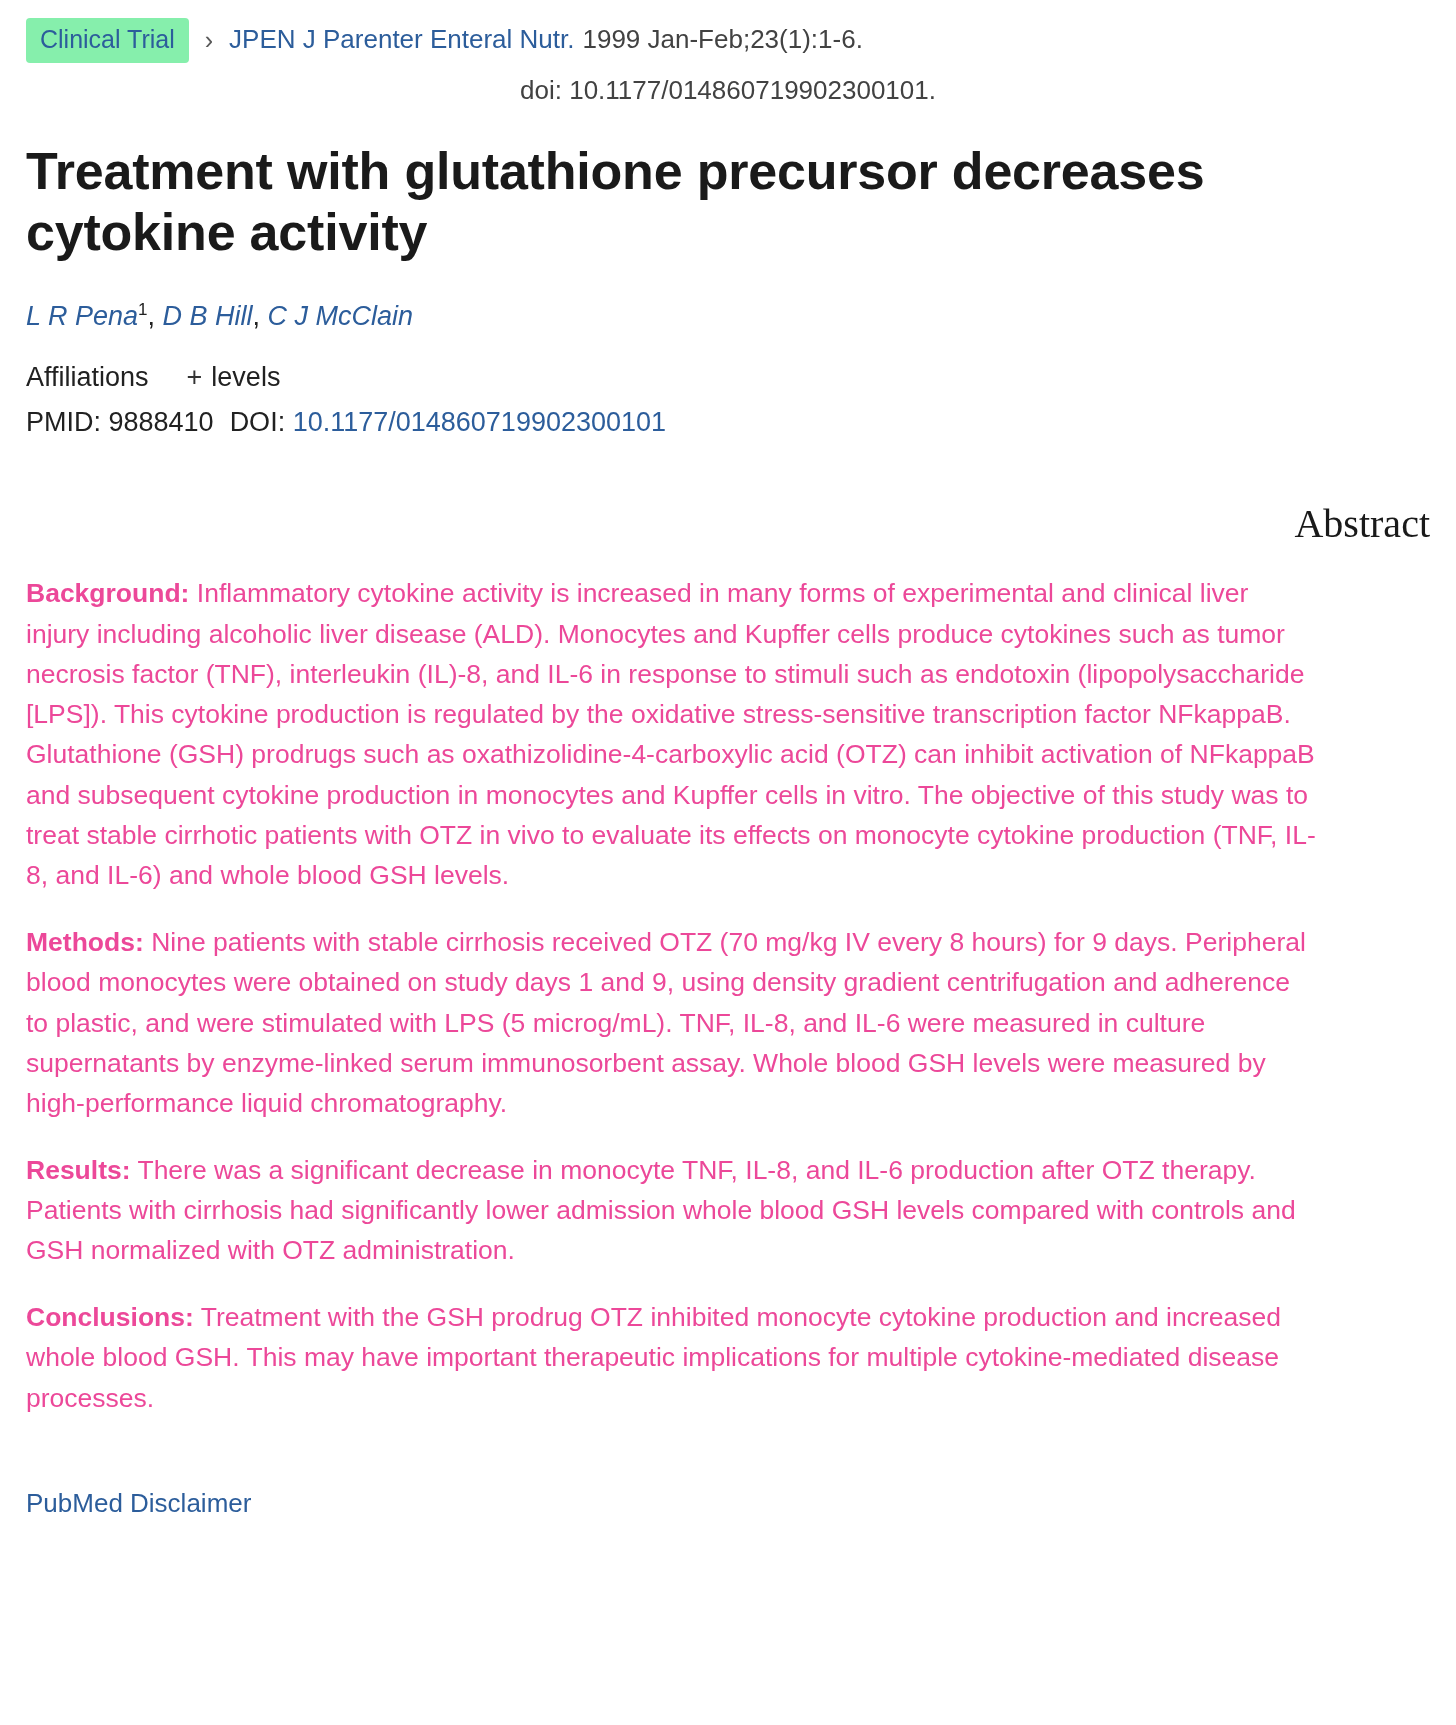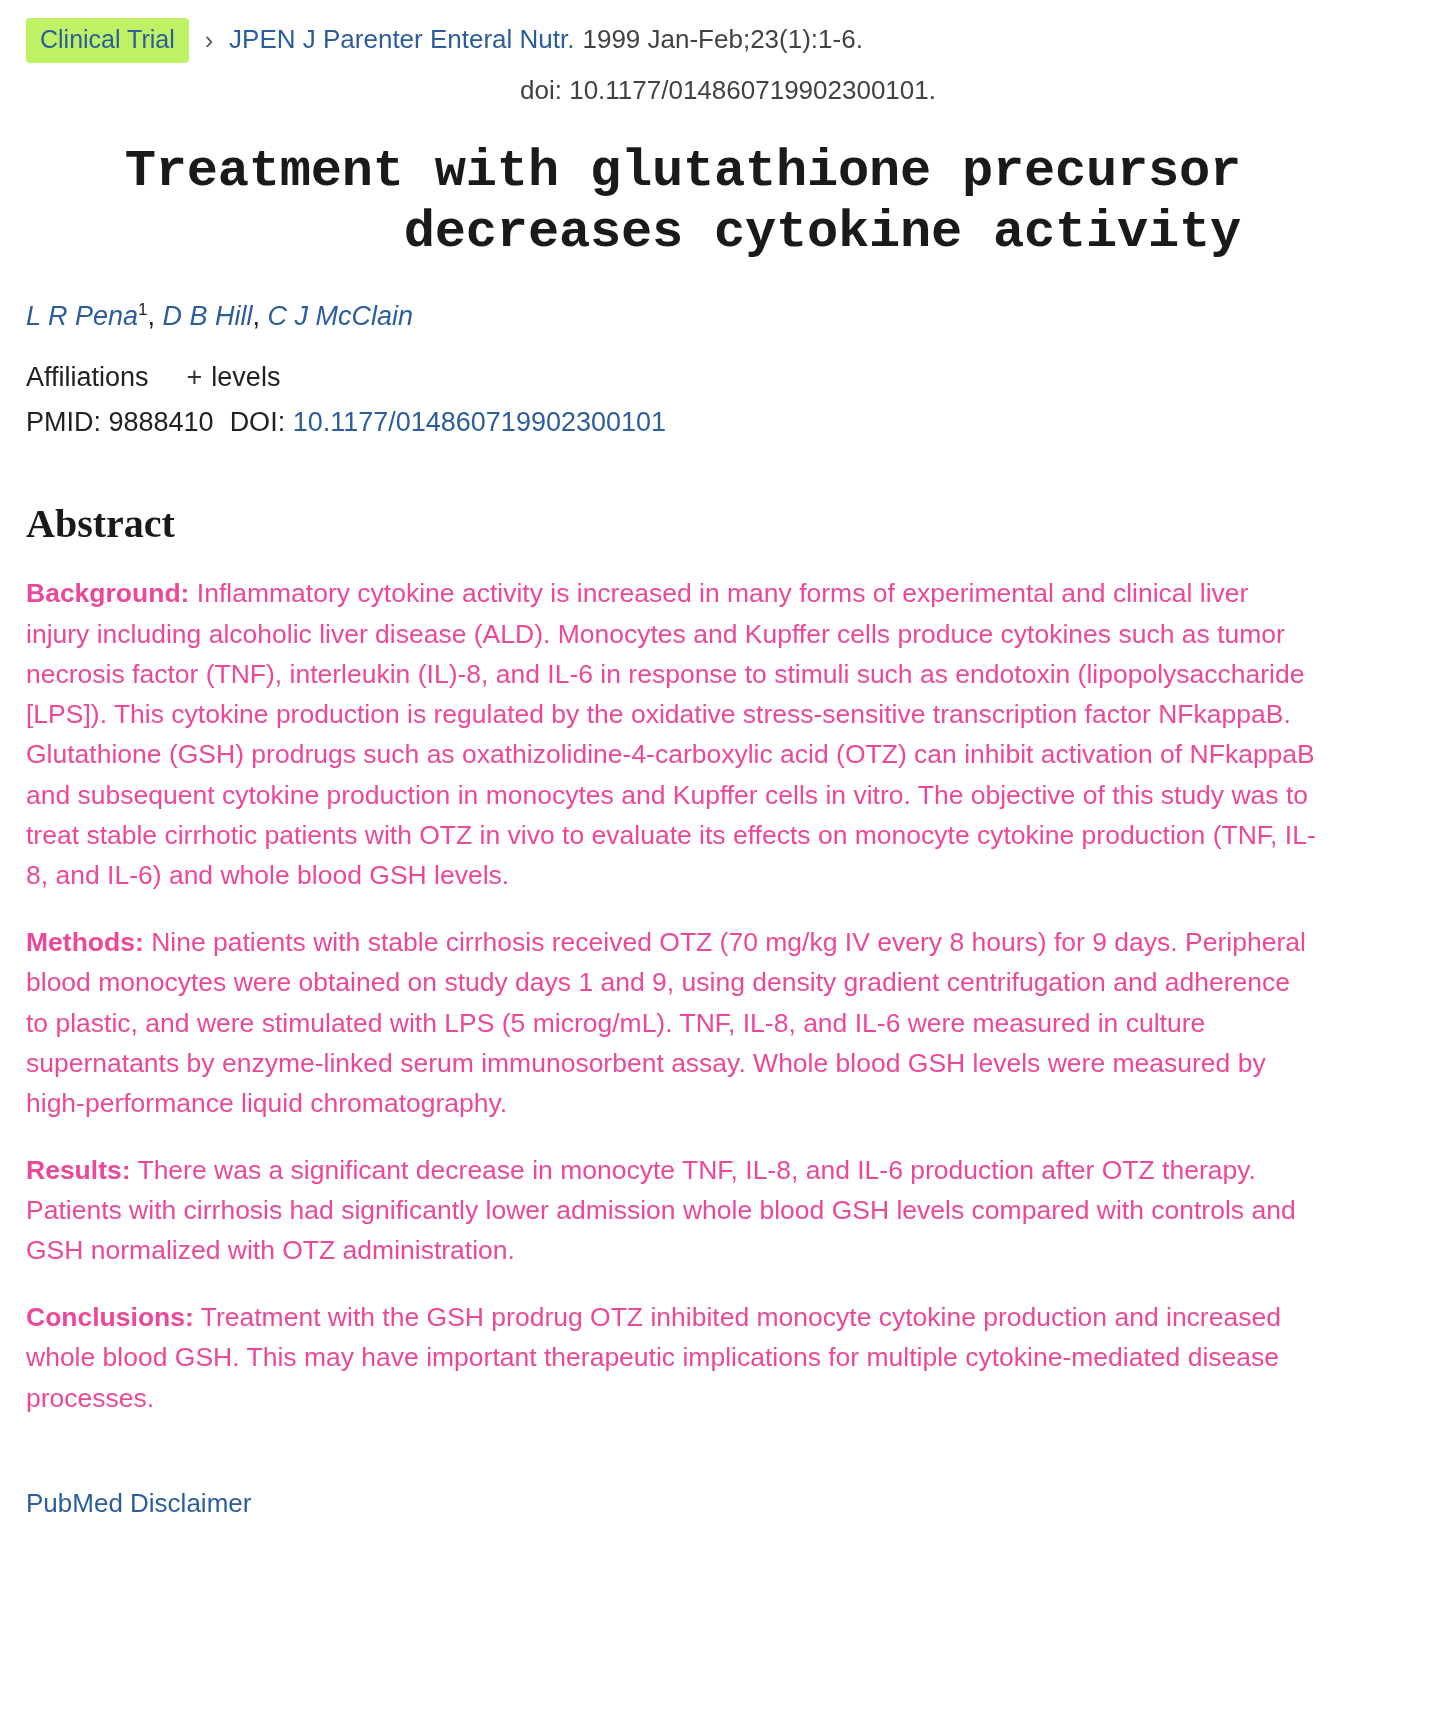--- a/index.html
+++ b/index.html
@@ -21,21 +21,21 @@
 
   
   .cit-line {
     display: flex;
     align-items: center;
     flex-wrap: wrap;
     font-size: 26px;
     line-height: 1.3;
   }
   .pub-type {
-    background: #bef264;
+    background: #86efac;
     color: #2c5d9b;
     font-size: 25px;
     padding: 5px 14px 7px 14px;
     border-radius: 4px;
     margin-right: 14px;
     white-space: nowrap;
   }
   .chevron {
     color: #5a5a5a;
     font-size: 25px;
@@ -55,29 +55,28 @@
   .doi-line {
     color: #424242;
     font-size: 26px;
     margin-top: 10px;
     line-height: 1.35;
     text-align: center;
   }
 
   
   h1.title {
-    font-family: Liberation Mono, monospace;
+    font-family: Liberation Sans, sans-serif;
     font-weight: bold;
     font-size: 52px;
     line-height: 1.18;
     margin: 33px 0 0 0;
     color: #1a1a1a;
     letter-spacing: -0.2px;
     max-width: 1215px;
-    text-align: right;
   }
 
   
   .authors {
     margin-top: 36px;
     font-size: 27px;
     color: #2c5d9b;
     line-height: 1.3;
   }
   .authors .sep { color: #212121; }
@@ -119,24 +118,25 @@
   .ids-row .gap { display: inline-block; width: 16px; }
   .link {
     color: #2c5d9b;
     text-decoration: none;
     cursor: pointer;
   }
 
   
   h2.abstract-head {
     font-family: "Liberation Serif", serif;
-    font-weight: bold;
+    font-weight: normal;
     font-size: 40px;
     margin: 62px 0 0 0;
     color: #1a1a1a;
+    text-align: right;
   }
   .para {
     font-size: 26.5px;
     line-height: 1.52;
     margin-top: 26px;
     color: #ec4899;
     max-width: 1290px;
     text-align: left;
   }
   .para b { font-weight: bold; }

